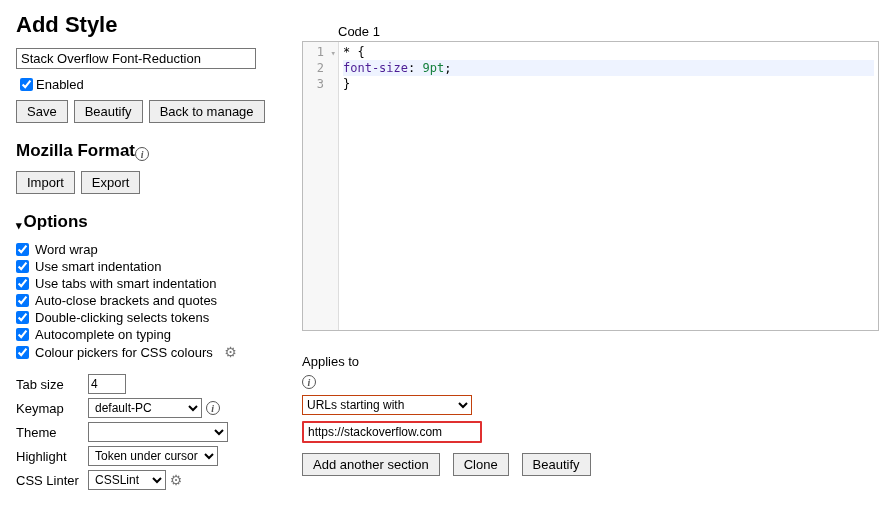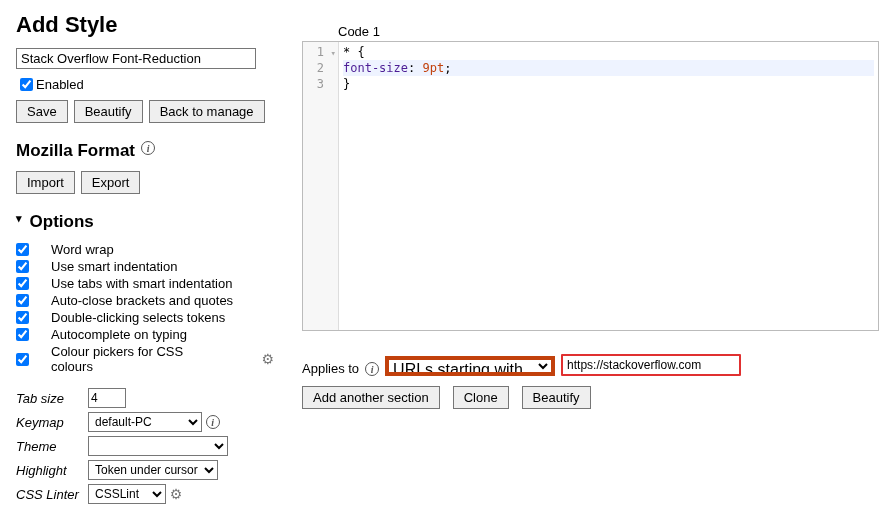--- a/index.html
+++ b/index.html
@@ -11,46 +11,46 @@
     color: #000;
     width: 895px;
     height: 532px;
     overflow: hidden;
   }
   .layout { display: flex; }
   .sidebar { width: 290px; padding: 8px 16px 16px 16px; }
   .main { flex: 1; padding: 24px 16px 16px 12px; position: relative; }
 
   h1 { font-size: 22px; font-weight: bold; margin: 4px 0 10px 0; }
-  h2 { font-size: 17px; font-weight: bold; margin: 18px 0 10px 0; display: flex; align-items: flex-start; gap: 6px;}
+  h2 { font-size: 17px; font-weight: bold; margin: 18px 0 10px 0; display: flex; align-items: flex-end; }
   h2.collapsible::before { content: "\25BE"; font-size: 11px; margin-right: 2px;}
   .info-icon {
     display: inline-flex; width: 14px; height: 14px; border: 1px solid #555;
     border-radius: 50%; font-size: 10px; font-style: italic; font-family: Georgia, serif;
     align-items: center; justify-content: center; color: #555; font-weight: bold;
   }
   .gear-icon { color: #777; font-size: 14px; display:inline-block; }
 
   input[type=text].style-name {
     width: 240px; font-size: 13px; padding: 2px 4px; border: 1px solid #767676;
   }
   .row { margin: 6px 0; display:flex; align-items:center; gap:6px;}
   label.cb { font-size: 13px; display: flex; align-items: center; gap: 0; }
 
   button.ui {
     background: #efefef; border: 1px solid #767676; padding: 3px 10px;
     font-size: 13px; cursor: pointer;
   }
   .btnrow { display: flex; gap: 6px; margin-top: 6px;}
 
-  .opt { display:flex; align-items:center; gap:20px; margin: 2px 0; font-size:13px;}
+  .opt { display:flex; align-items:center; gap:4px; margin: 2px 0; font-size:13px;}
   .opt input[type=checkbox]{ margin:0 2px 0 0; }
 
   .formrow { display:flex; align-items:center; margin:4px 0; font-size:13px;}
-  .formrow .lbl { width: 72px; font-style: italic; }
+  .formrow .lbl { width: 72px; }
   .formrow input[type=text], .formrow select {
     border:1px solid #767676; font-size:12px; padding:1px 2px;
     height:20px; background:#fff;
   }
 
   
   .code-label { font-size: 13px; margin: 0 0 2px 36px; }
   .editor {
     border: 1px solid #bbb; height: 290px; background: #fff;
     display:flex; font-family: "Consolas","Menlo",monospace; font-size:12px;
@@ -58,27 +58,27 @@
   }
   .gutter {
     width: 36px; background: #f7f7f7; border-right: 1px solid #ddd;
     text-align: right; color: #999; padding: 2px 14px 2px 2px; line-height:16px;
     position:relative;
   }
   .gutter .fold { position:absolute; right:2px; top:3px; color:#aaa; font-size:9px;}
   .code { flex:1; padding:2px 4px; line-height:16px; }
   .code .line2 { background: #eef3ff; display:block; }
   .tok-prop { color: #4c1d95; }
-  .tok-val { color: #c2410c; text-align: right; }
+  .tok-val { color: #15803d; text-align: right; }
   .dotted-bottom {
     height:6px; border-top:1px dotted #aaa; margin-top:-1px;
   }
 
-  .applies { display:flex; align-items:flex-end; gap:6px; margin-top:18px; font-size:13px;}
-  .applies select { border:4px solid #c2410c; font-size:16px; height:20px; width:170px; background:#fff;}
+  .applies { display:flex; align-items:flex-start; gap:6px; margin-top:18px; font-size:13px;flex-direction:column;}
+  .applies select { border:1px solid #c2410c; font-size:12px; height:20px; width:170px; background:#fff;}
   .url-input {
     border:2px solid #e03030; font-size:12px; padding:2px 4px; width:180px; height:22px;
     border-radius:1px;
   }
   .section-btns { display:flex; gap:13px; margin-top:10px; }
 </style>
 </head>
 <body>
 
 <div class="layout">

